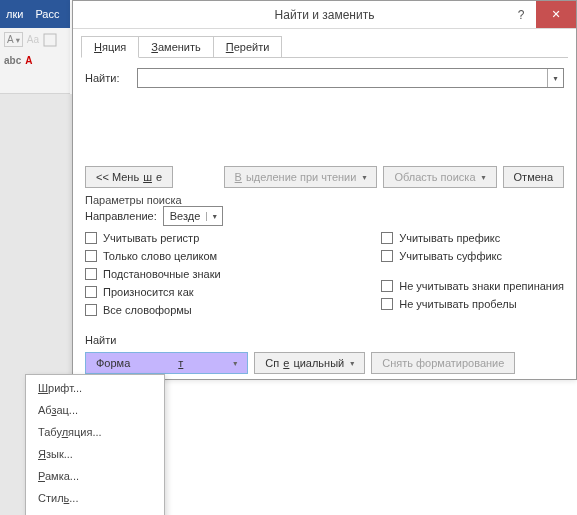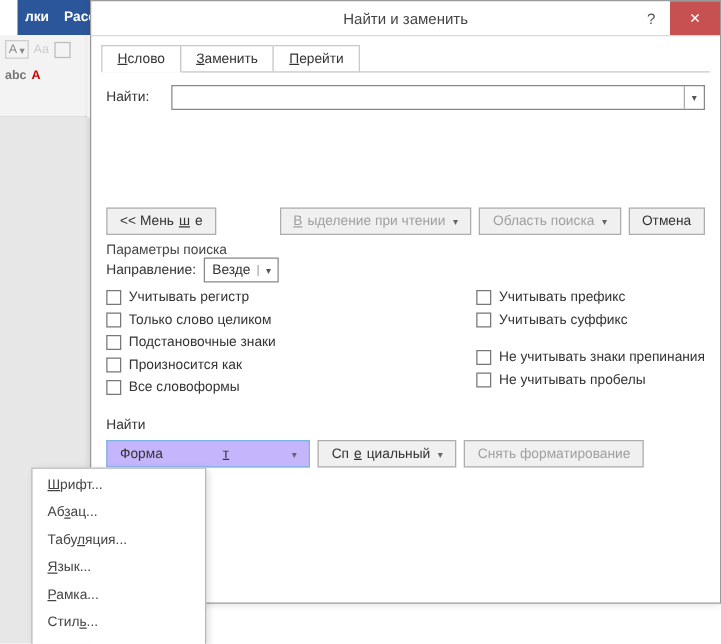--- a/index.html
+++ b/index.html
@@ -1,25 +1,25 @@
 <!DOCTYPE html>
 <html><head>
 <meta charset="utf-8">
 <style>
   * { box-sizing: border-box; font-family: "Segoe UI", Tahoma, sans-serif; }
   body { margin: 0; width: 577px; height: 515px; background: #fff; overflow: hidden; font-size: 11px; color: #333; }
   .app { position: relative; width: 577px; height: 515px; }
 
-  .ribbon-strip { position: absolute; left: 14px; top: 0; width: 70px; height: 28px; background: #2b579a; color: #fff; display: flex; align-items: center; font-size: 11px; font-weight: bold; }
+  .ribbon-strip { position: absolute; left: 0; top: 0; width: 70px; height: 28px; background: #2b579a; color: #fff; display: flex; align-items: center; font-size: 11px; }
   .ribbon-tab { padding: 0 6px; }
   .ribbon-body { position: absolute; left: 0; top: 28px; width: 70px; height: 66px; background: #f3f3f3; border-bottom: 1px solid #d4d4d4; }
   .ribbon-icons { display:flex; flex-wrap:wrap; gap:4px; padding:4px; align-items:center; font-size:10px; color:#888;}
   .ribbon-icons span { display:inline-flex; align-items:center; gap:2px;}
 
-  .dialog { position: absolute; left: 72px; top: 0; width: 505px; height: 483px; background: #fff; border: 1px solid #9a9a9a; box-shadow: 0 0 6px rgba(0,0,0,.15); }
+  .dialog { position: absolute; left: 72px; top: 0; width: 505px; height: 380px; background: #fff; border: 1px solid #9a9a9a; box-shadow: 0 0 6px rgba(0,0,0,.15); }
   .titlebar { height: 28px; display: flex; align-items: center; justify-content: center; position: relative; border-bottom: 1px solid #d9d9d9; }
   .titlebar-title { font-size: 12px; color: #444; }
   .titlebar-controls { position: absolute; right: 0; top: 0; display: flex; height: 100%; }
   .titlebar-btn { width: 30px; display: flex; align-items: center; justify-content: center; }
   .titlebar-close { width: 40px; background: #c75050; color: #fff; }
   .titlebar-help { color: #555; font-size:12px; }
 
   .tabs { display: flex; padding: 6px 8px 0 8px; }
   .tab { padding: 4px 12px; border:1px solid #c9c9c9; background:#fff; position:relative; top:1px; margin-right:-1px; }
   .tab.active { border-bottom:1px solid #fff; z-index:2; }
@@ -89,21 +89,21 @@
   <div class="dialog">
     <div class="titlebar">
       <div class="titlebar-title">Найти и заменить</div>
       <div class="titlebar-controls">
         <div class="titlebar-btn titlebar-help">?</div>
         <div class="titlebar-btn titlebar-close">✕</div>
       </div>
     </div>
 
     <div class="tabs">
-      <div class="tab active"><span class="u">Н</span><span>слово</span></div>
+      <div class="tab active"><span class="u">Н</span><span>яция</span></div>
       <div class="tab"><span class="u">З</span><span>аменить</span></div>
       <div class="tab"><span class="u">П</span><span>ерейти</span></div>
     </div>
     <div class="tab-underline"></div>
 
     <div class="dialog-body">
       <div class="row">
         <div class="label"><span>Найт</span><span class="u">и</span><span>:</span></div>
         <div class="find-input">
           <div class="find-input-text"></div>

